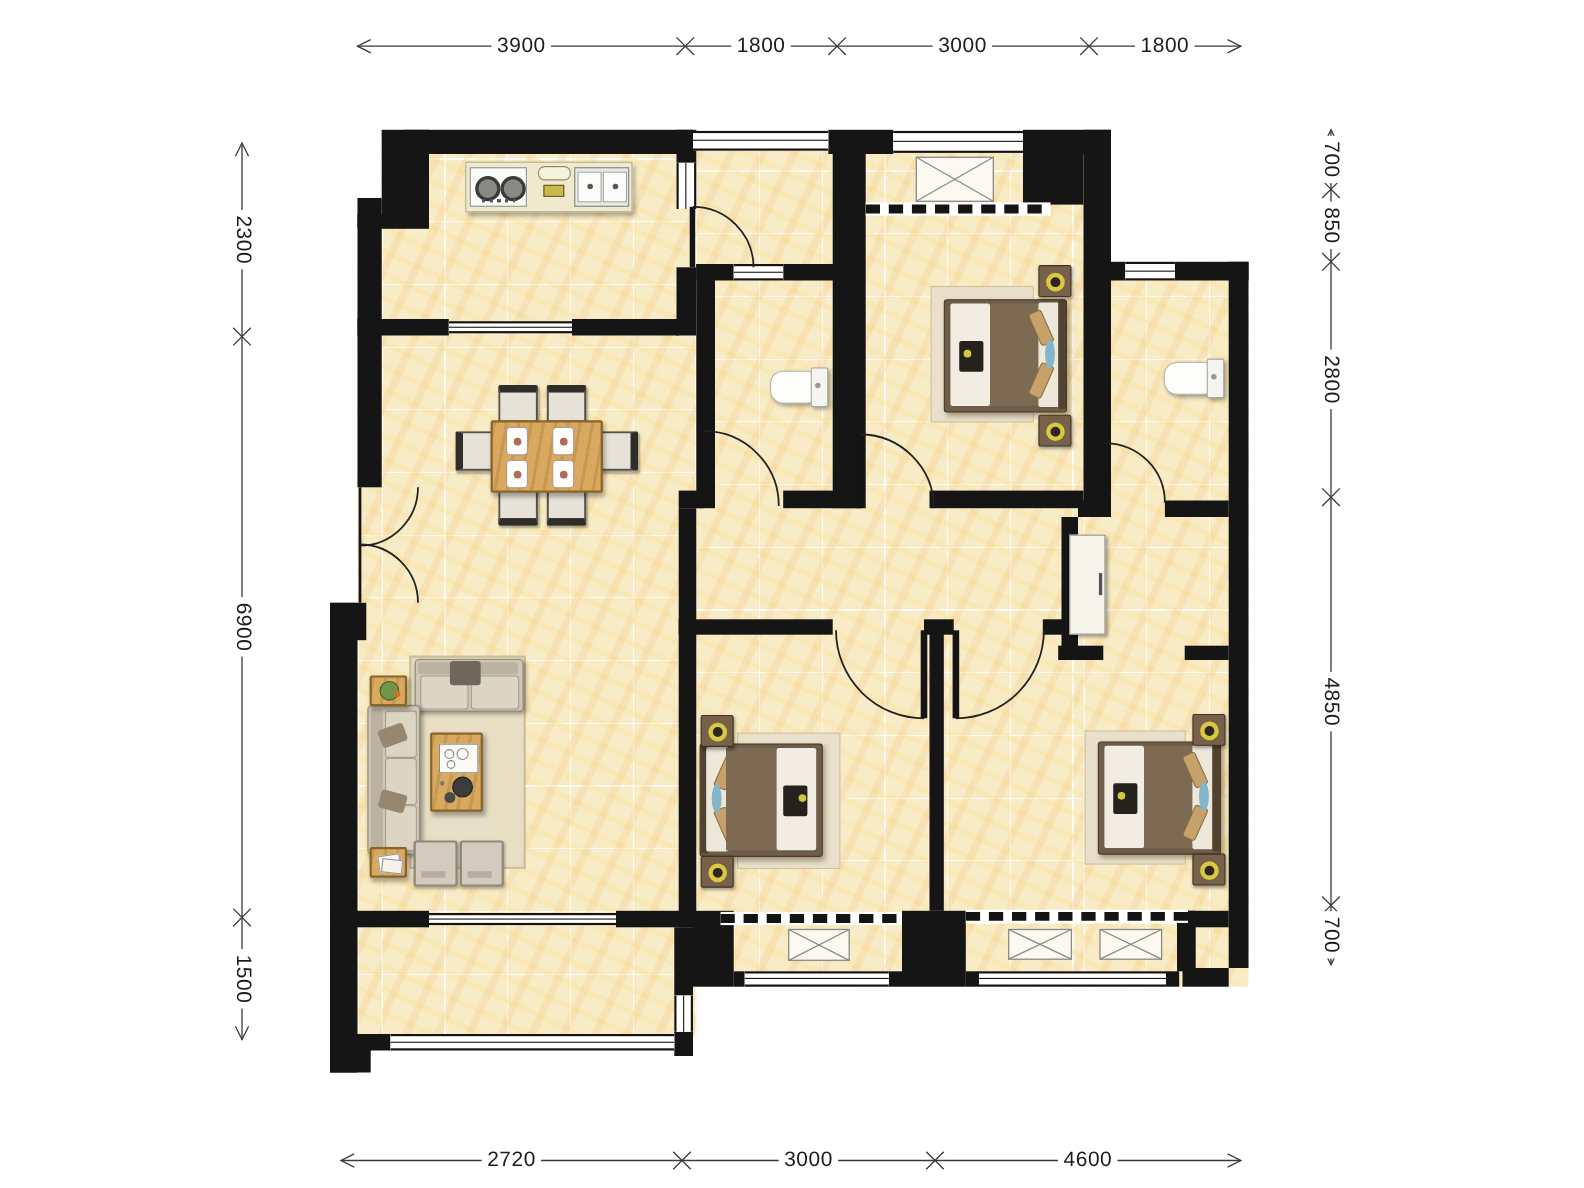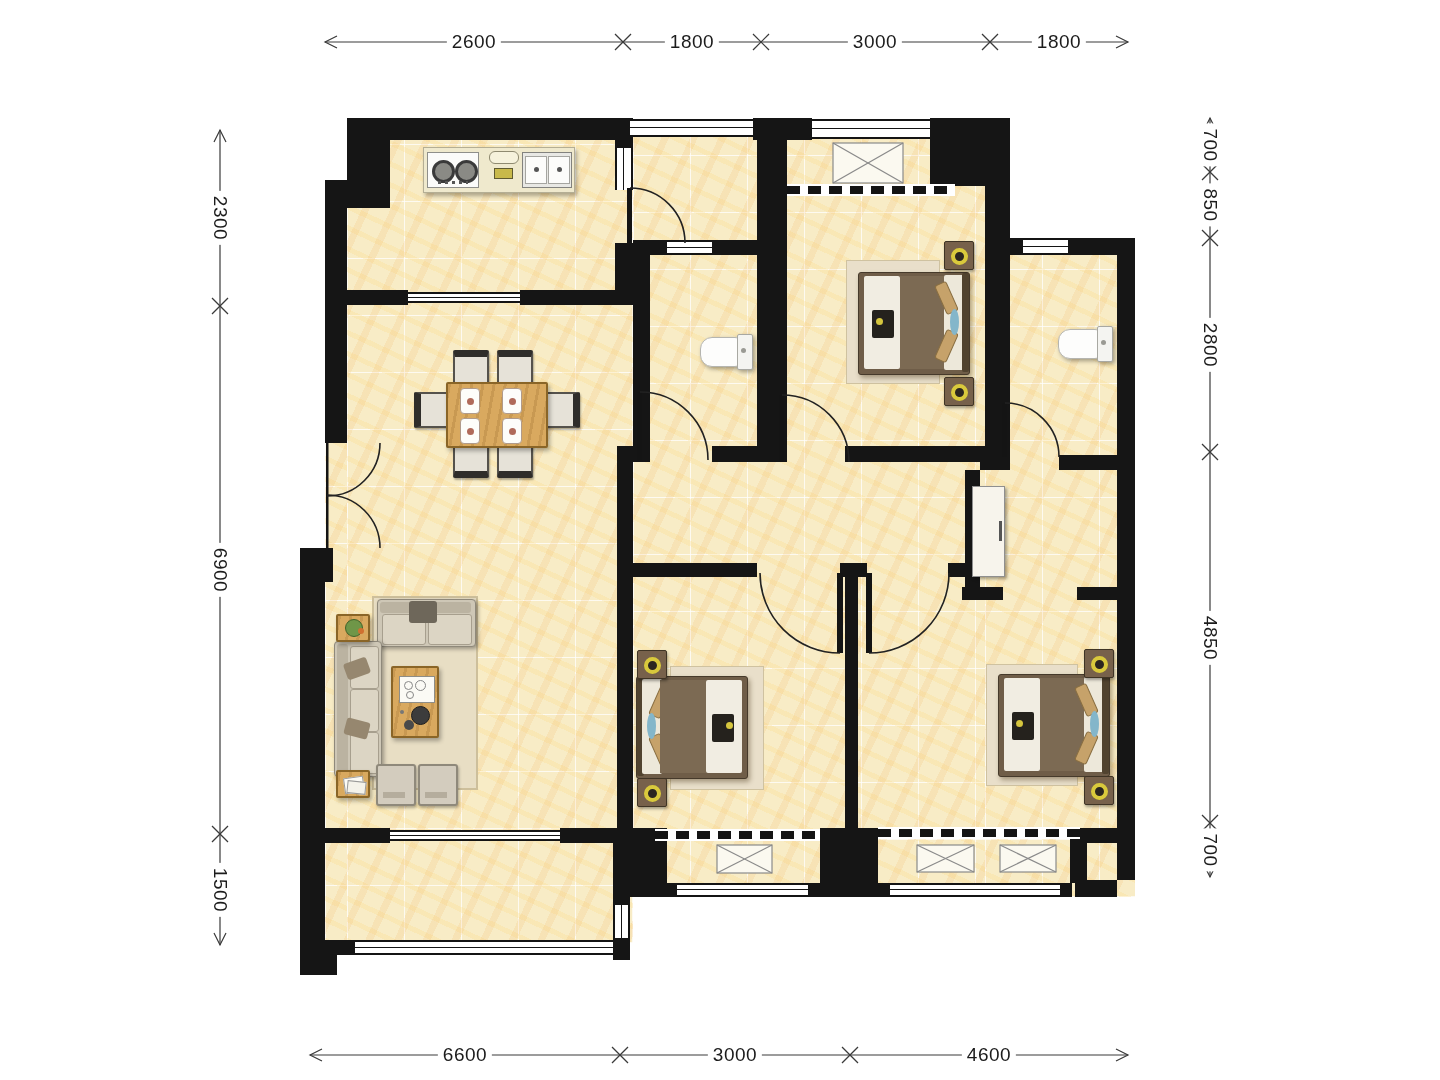--- a/index.html
+++ b/index.html
@@ -376,25 +376,25 @@
         <line x1="1202" y1="164" x2="1218" y2="180"></line>
       <line x1="1202" y1="246" x2="1218" y2="230"></line>
         <line x1="1202" y1="230" x2="1218" y2="246"></line>
       <line x1="1202" y1="460" x2="1218" y2="444"></line>
         <line x1="1202" y1="444" x2="1218" y2="460"></line>
       <line x1="1202" y1="831" x2="1218" y2="815"></line>
         <line x1="1202" y1="815" x2="1218" y2="831"></line>
     </g>
   </svg>
 
-  <div class="dimlab" style="left:474px;top:42px;">2600</div>
+  <div class="dimlab" style="left:474px;top:42px;">3900</div>
   <div class="dimlab" style="left:692px;top:42px;">1800</div>
   <div class="dimlab" style="left:875px;top:42px;">3000</div>
   <div class="dimlab" style="left:1059px;top:42px;">1800</div>
-  <div class="dimlab" style="left:465px;top:1055px;">6600</div>
+  <div class="dimlab" style="left:465px;top:1055px;">2720</div>
   <div class="dimlab" style="left:735px;top:1055px;">3000</div>
   <div class="dimlab" style="left:989px;top:1055px;">4600</div>
   <div class="dimlab vert" style="left:220px;top:218px;">2300</div>
   <div class="dimlab vert" style="left:220px;top:570px;">6900</div>
   <div class="dimlab vert" style="left:220px;top:890px;">1500</div>
   <div class="dimlab vert" style="left:1210px;top:145px;">700</div>
   <div class="dimlab vert" style="left:1210px;top:205px;">850</div>
   <div class="dimlab vert" style="left:1210px;top:345px;">2800</div>
   <div class="dimlab vert" style="left:1210px;top:638px;">4850</div>
   <div class="dimlab vert" style="left:1210px;top:850px;">700</div>

